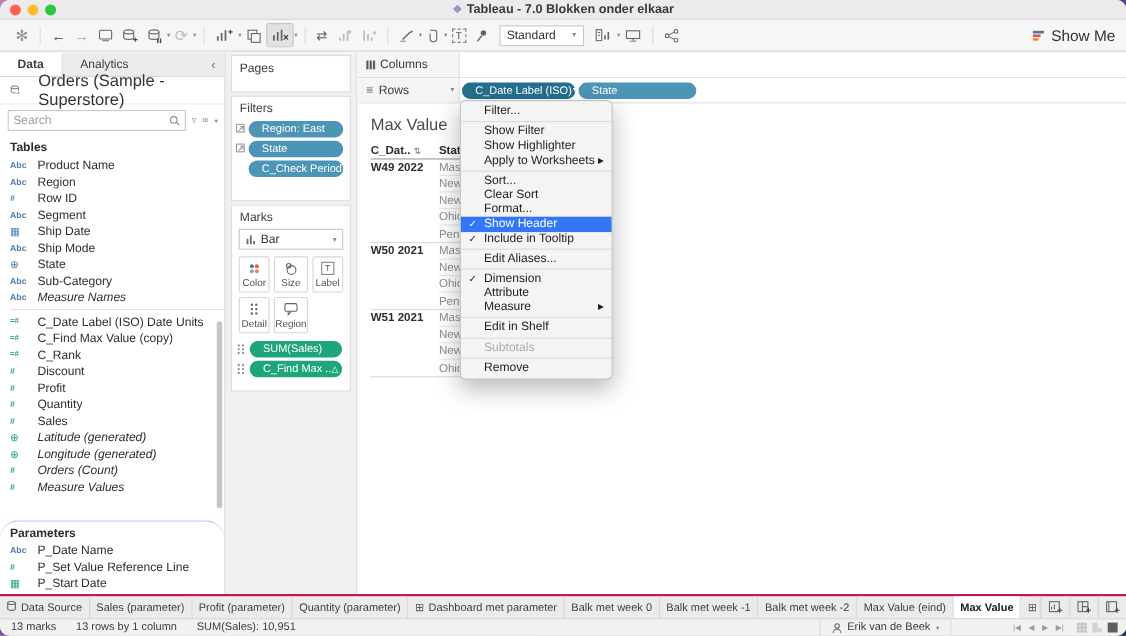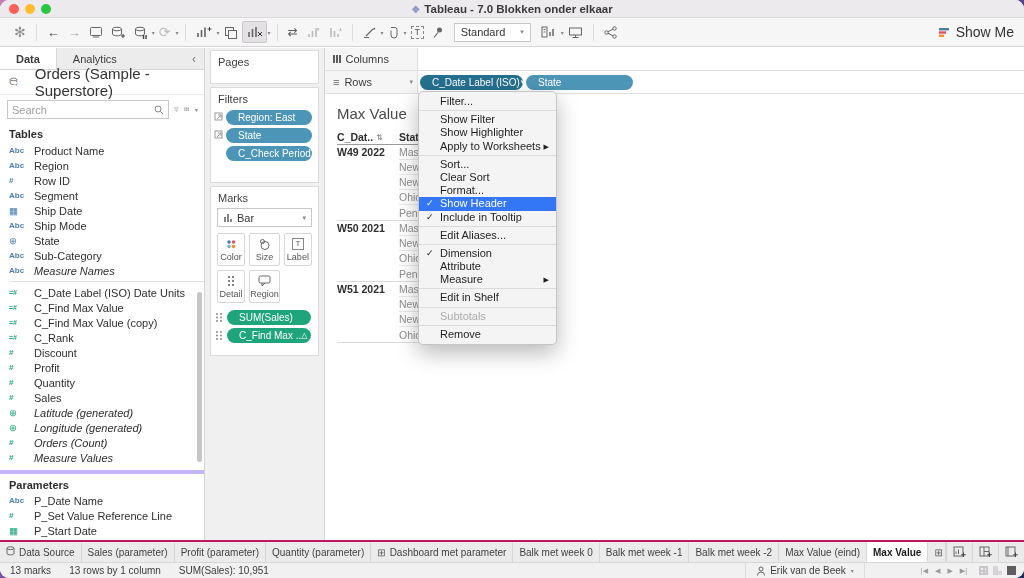--- a/index.html
+++ b/index.html
@@ -47,21 +47,21 @@
   .dp-tables-label { font-size:11px; font-weight:bold; color:#2c2c2c; padding:5px 0 3px 9px; flex:none; }
   #field-list { flex:1; overflow:hidden; }
   .frow { display:flex; align-items:center; height:15px; padding-left:9px; font-size:11px; color:#2e2e2e; }
   .ficon { width:25px; flex:none; font-size:8px; font-weight:bold; }
   .ficon.small { font-size:7px; }
   .ficon.sym { font-size:9.5px; font-weight:normal; }
   .tblue { color:#4C7FB0; } .tgreen { color:#1FA57C; }
   .flabel { white-space:nowrap; overflow:hidden; }
   .flabel.it { font-style:italic; }
   .flist-div { height:1px; background:#E2E0E2; margin:3px 0 3px 9px; }
-  .dp-params { border-top:4px solid #c4b5fd; flex:none; padding-bottom:2px; }
+  .dp-params { border-top:1px solid #c4b5fd; flex:none; padding-bottom:2px;border-radius:17px; }
   .dp-params-label { font-size:11px; font-weight:bold; color:#2c2c2c; padding:5px 0 2px 9px; }
   .scroll-thumb { position:absolute; right:2px; top:244px; width:5px; height:170px; background:#C7C5C7; border-radius:3px; }
 
   
   .cards-col { width:120px; flex:none; background:#F1F0F1; border-right:1px solid #D5D3D5; padding:2px 5px; display:flex; flex-direction:column; gap:3px; }
   .card { background:#fff; border:1px solid #DCDADC; }
   .card-label { font-size:11px; color:#3c3c3c; padding:5px 7px 3px; }
   .card.pages { height:34px; }
   .card.filters { height:96px; }
   .card.marks { height:170px; }
@@ -361,24 +361,20 @@
             <span class="flabel">Sub-Category</span>
           </div>
           <div class="frow">
             <span class="ficon tblue">Abc</span>
             <span class="flabel it">Measure Names</span>
           </div>
           <div class="flist-div"></div>
           <div class="frow">
             <span class="ficon tgreen small">=#</span>
             <span class="flabel">C_Date Label (ISO) Date Units</span>
-          </div>
-          <div class="frow">
-            <span class="ficon tgreen small">=#</span>
-            <span class="flabel">C_Find Max Value</span>
           </div>
           <div class="frow">
             <span class="ficon tgreen small">=#</span>
             <span class="flabel">C_Find Max Value (copy)</span>
           </div>
           <div class="frow">
             <span class="ficon tgreen small">=#</span>
             <span class="flabel">C_Rank</span>
           </div>
           <div class="frow">

